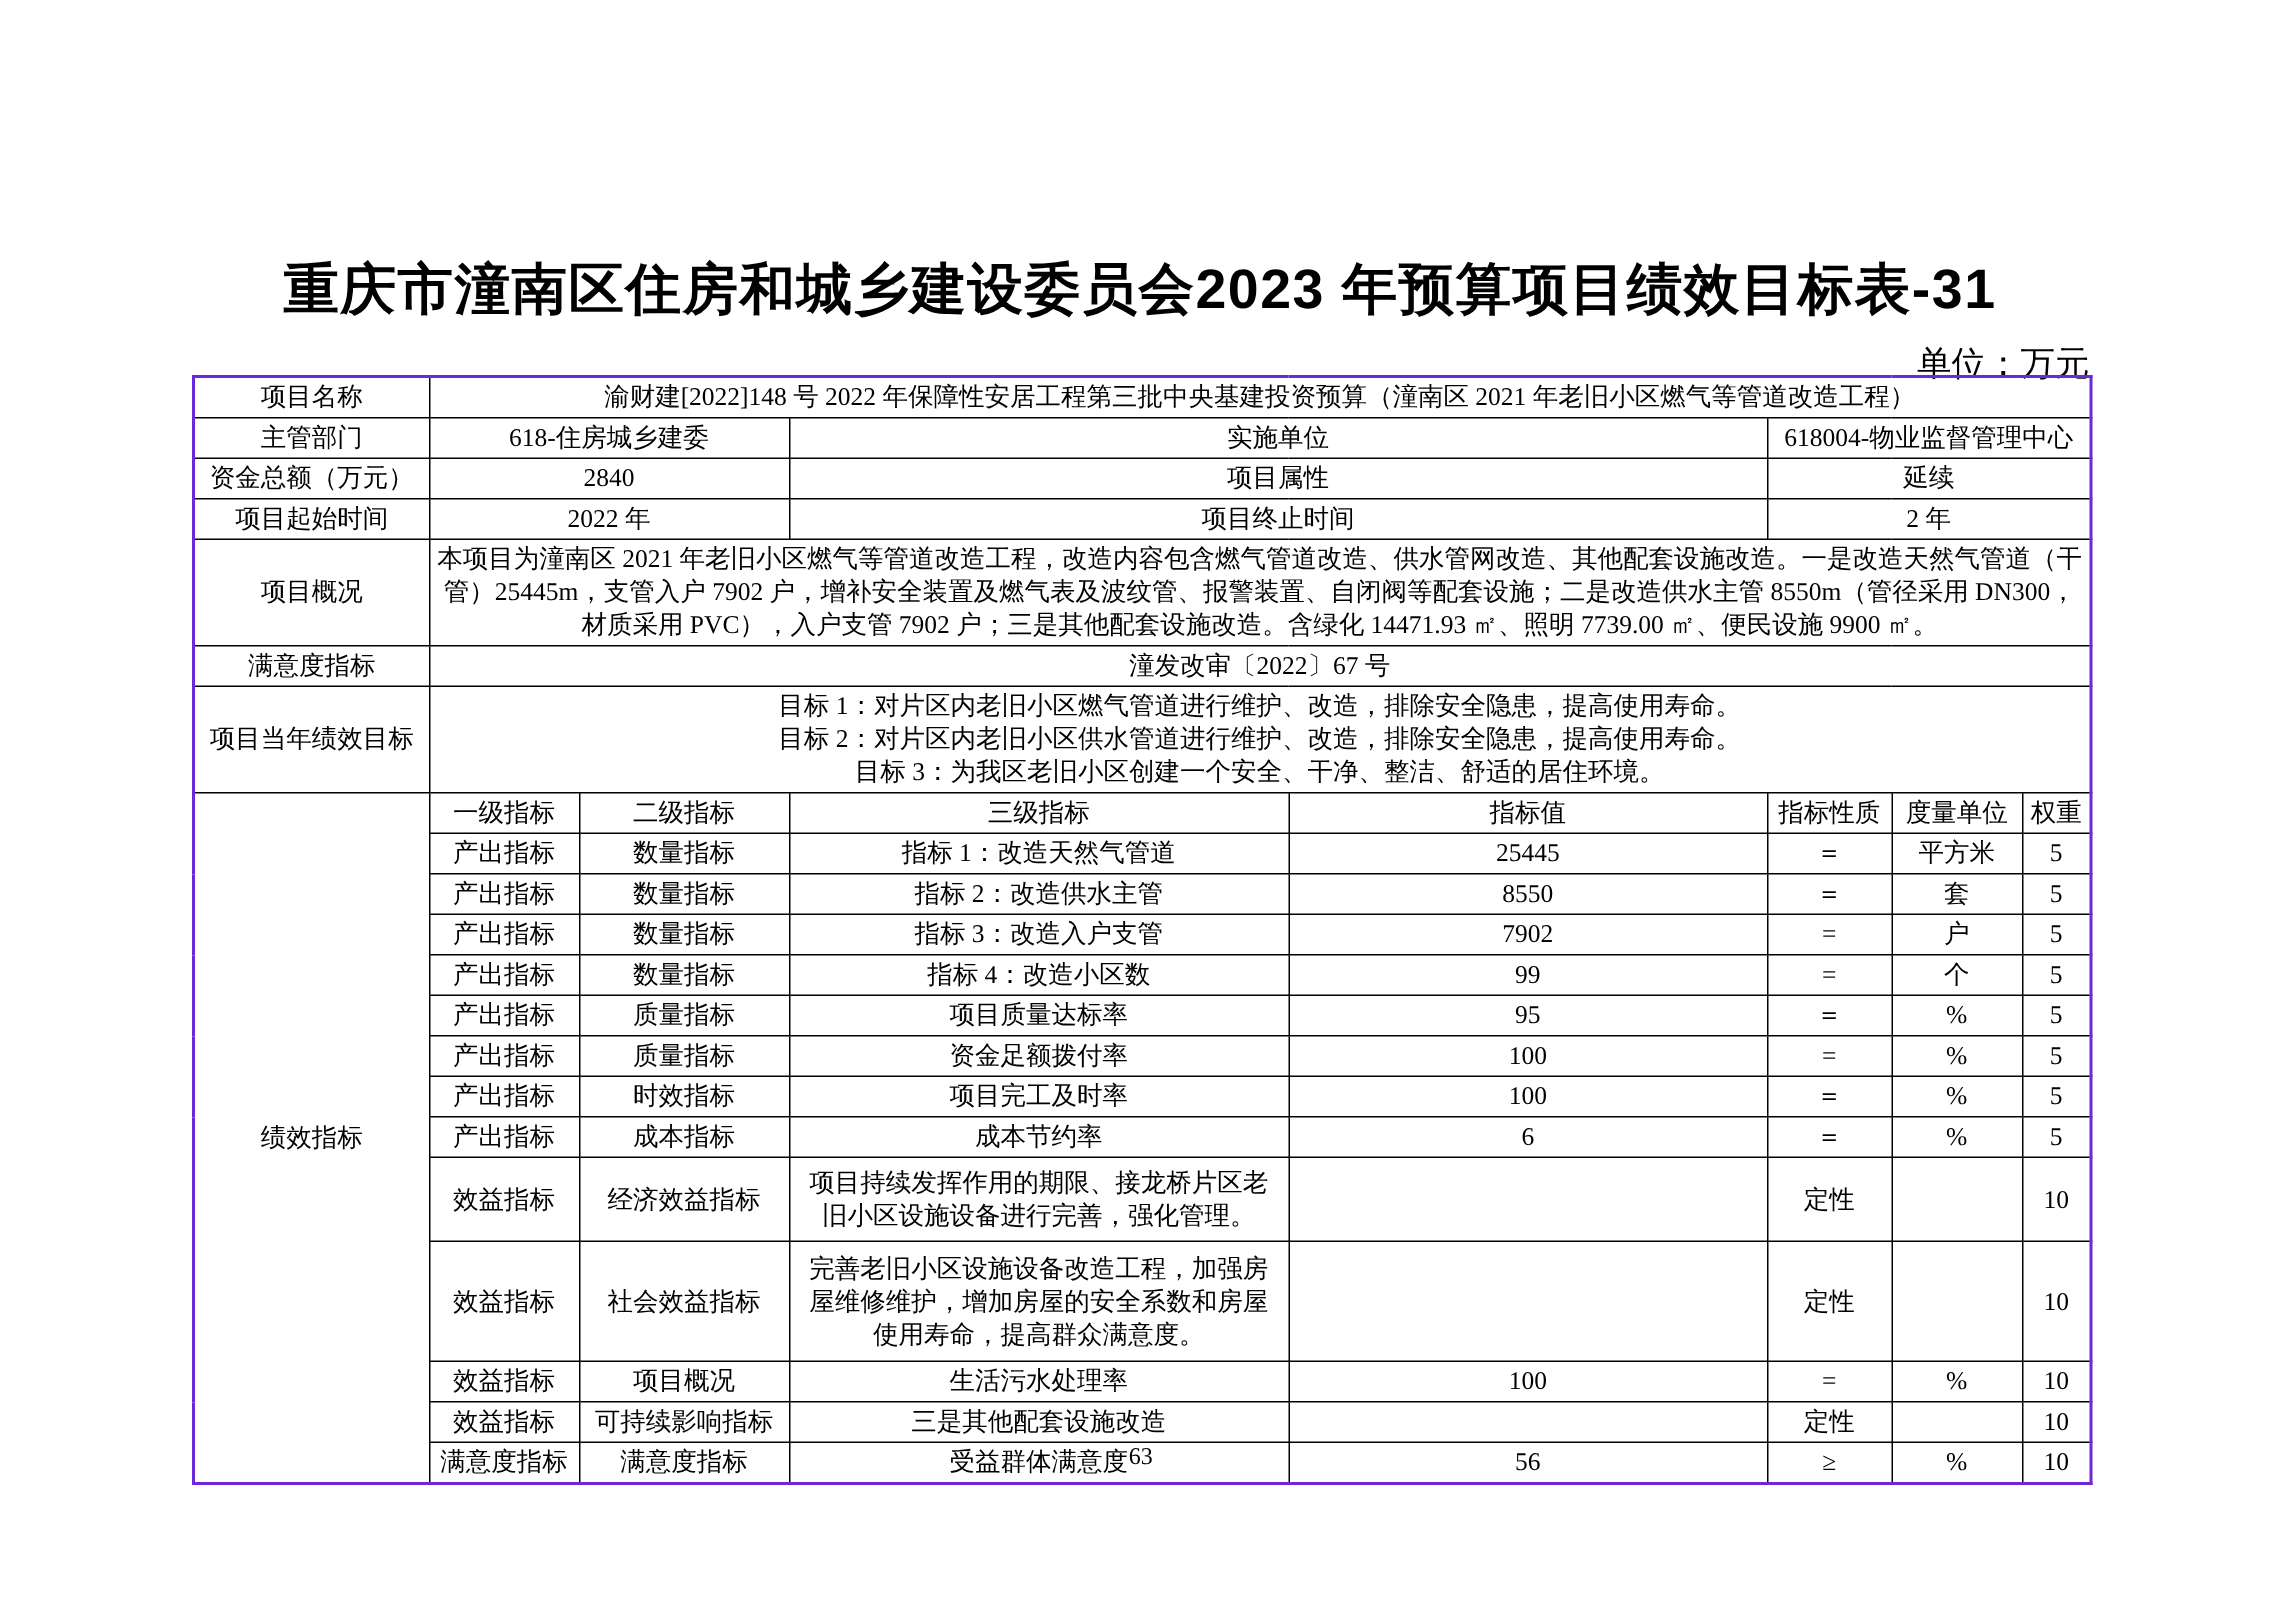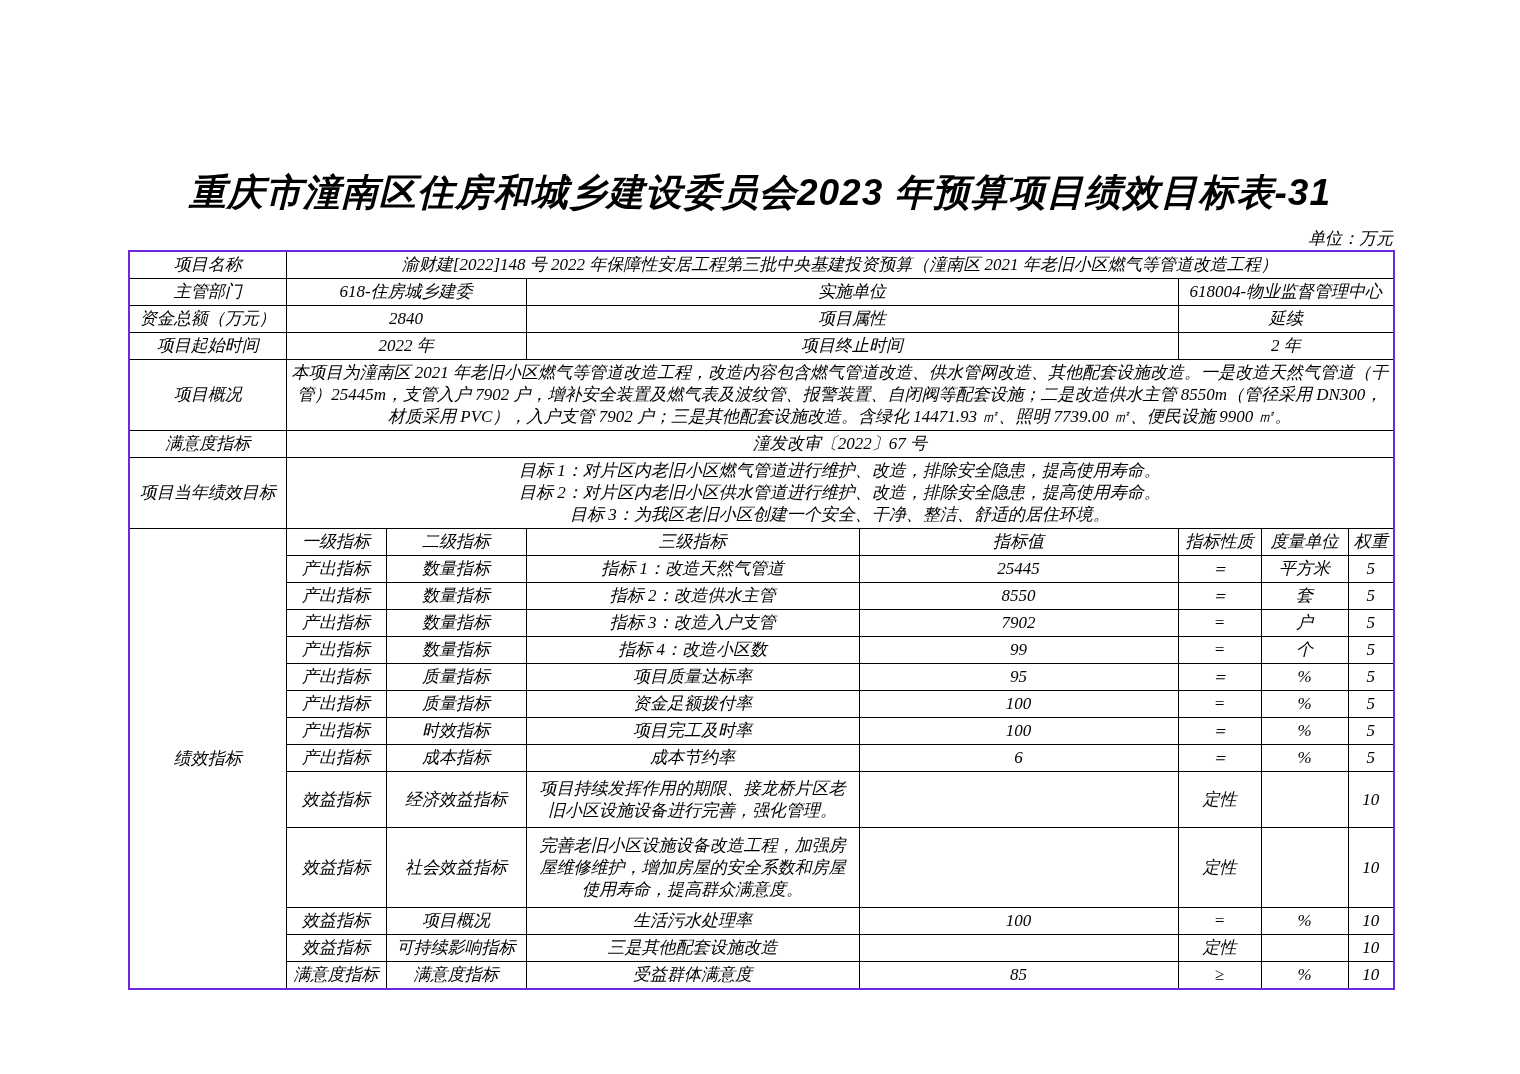--- a/index.html
+++ b/index.html
@@ -3,41 +3,40 @@
 <meta charset="utf-8">
 <style>
   html,body{margin:0;padding:0;background:#ffffff;}
   .sheet{
     position:relative;
     width:1520px;
     height:1074px;
     background:#ffffff;
     font-family:"Liberation Serif","DejaVu Serif",serif;
     color:#000;
-    font-style:italic;
   }
   .doc-title{
     position:absolute;
     top:168px;
     left:0;
     width:1520px;
     text-align:center;
     font-size:37px;
     font-weight:bold;
     font-family:"Liberation Sans","DejaVu Sans",sans-serif;
     letter-spacing:1px;
     white-space:nowrap;
   }
   .unit-note{
     position:absolute;
     top:227px;
     left:128px;
     width:1265px;
     text-align:right;
-    font-size:17px;
+    font-size:23px;
   }
   table.main{
     position:absolute;
     top:250px;
     left:128px;
     width:1265px;
     border-collapse:collapse;
     table-layout:fixed;
     border:2px solid #6d28d9;
   }
@@ -255,23 +254,24 @@
       <td></td>
       <td>定性</td>
       <td></td>
       <td>10</td>
     </tr>
 
     <tr class="h26">
       <td>满意度指标</td>
       <td>满意度指标</td>
       <td class="lft">受益群体满意度</td>
-      <td>85</td>
+      <td>56</td>
       <td>≥</td>
       <td>%</td>
       <td>10</td>
     </tr>
 
   </tbody>
     </table>
 
+  <div class="footer-page">63</div>
 
 </div>
 
 </body></html>

